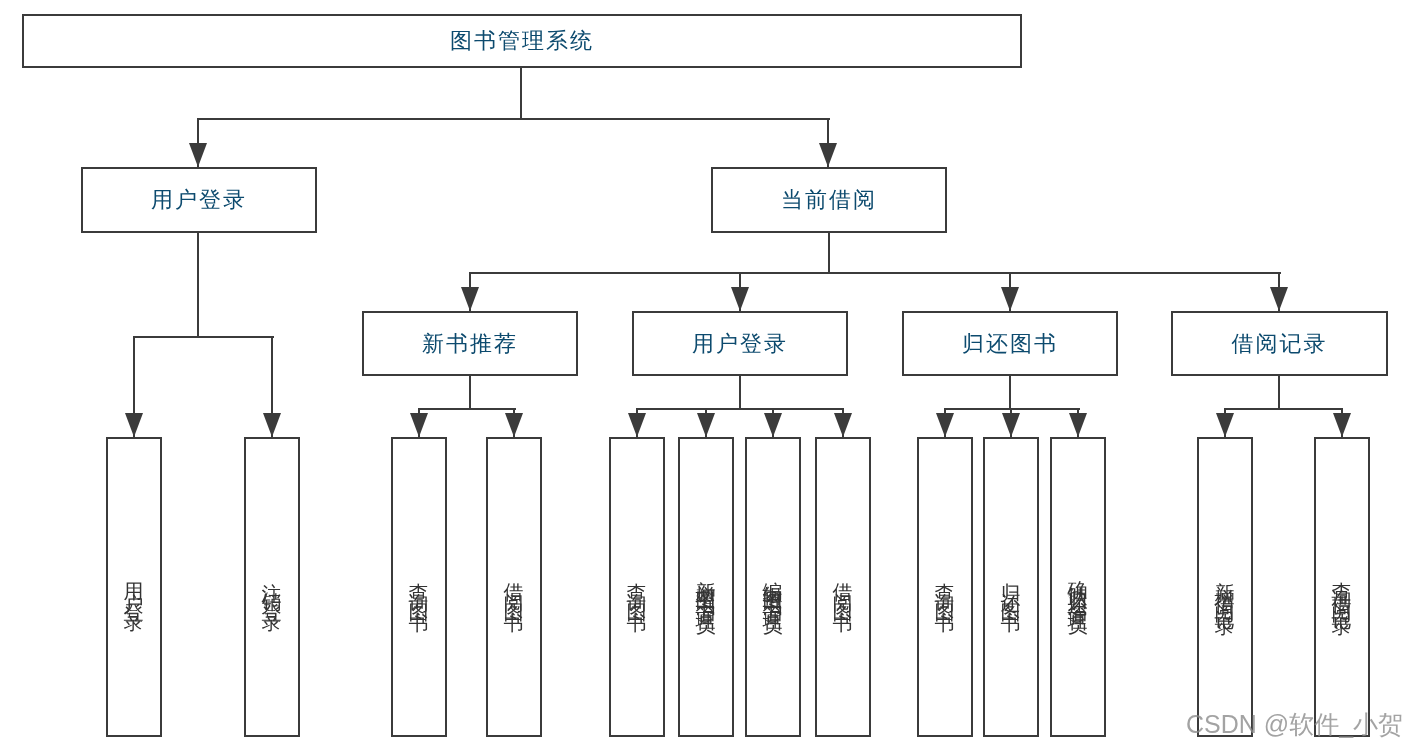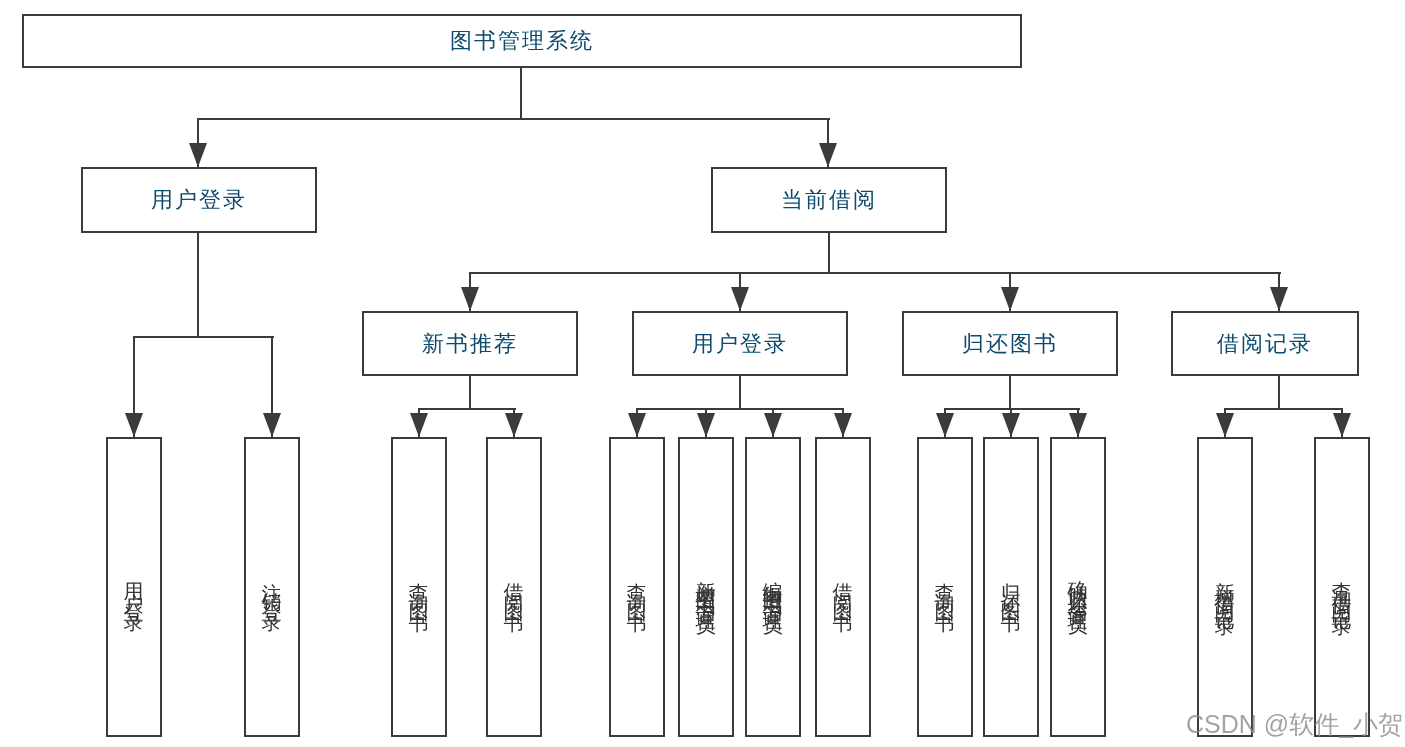--- a/index.html
+++ b/index.html
@@ -71,21 +71,21 @@
 
   <div class="node" style="left:362px;top:311px;width:216px;height:65px">
     <span class="hlabel">新书推荐</span>
   </div>
   <div class="node" style="left:632px;top:311px;width:216px;height:65px">
     <span class="hlabel">用户登录</span>
   </div>
   <div class="node" style="left:902px;top:311px;width:216px;height:65px">
     <span class="hlabel">归还图书</span>
   </div>
-  <div class="node" style="left:1171px;top:311px;width:188px;height:65px">
+  <div class="node" style="left:1171px;top:311px;width:217px;height:65px">
     <span class="hlabel">借阅记录</span>
   </div>
 
   <div class="line" style="left:469px;top:376px;width:2px;height:34px"></div>
   <div class="line" style="left:418px;top:408px;width:98px;height:2px"></div>
   <div class="line" style="left:418px;top:408px;width:2px;height:29px"></div>
   <div class="line" style="left:513px;top:408px;width:2px;height:29px"></div>
   <div class="arrow" style="left:410px;top:413px"></div>
   <div class="arrow" style="left:505px;top:413px"></div>
 

